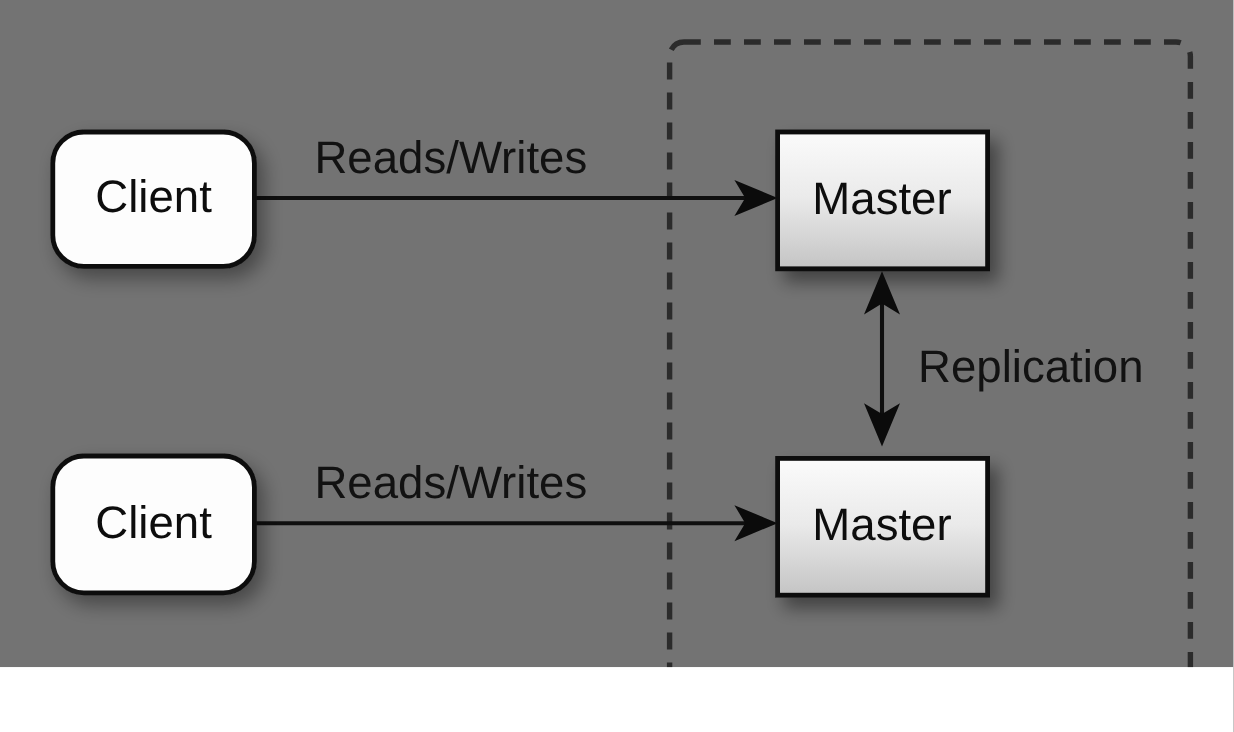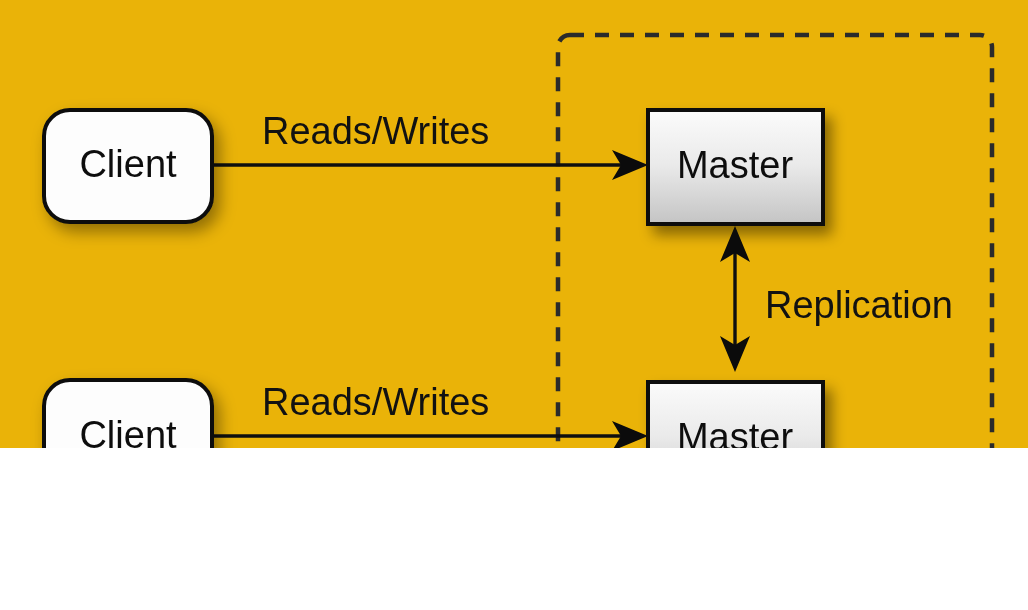--- a/index.html
+++ b/index.html
@@ -7,22 +7,22 @@
     margin: 0;
     padding: 0;
     background: #ffffff;
   }
   body {
     font-family: "Liberation Sans", sans-serif;
   }
   #diagram-root {
     position: relative;
     width: 1028px;
-    height: 448px;
-    background: #eab308;
+    height: 556px;
+    background: #737373;
     overflow: hidden;
   }
   #diagram-svg {
     position: absolute;
     top: 0;
     left: 0;
     width: 1028px;
     height: 610px;
     display: block;
   }

